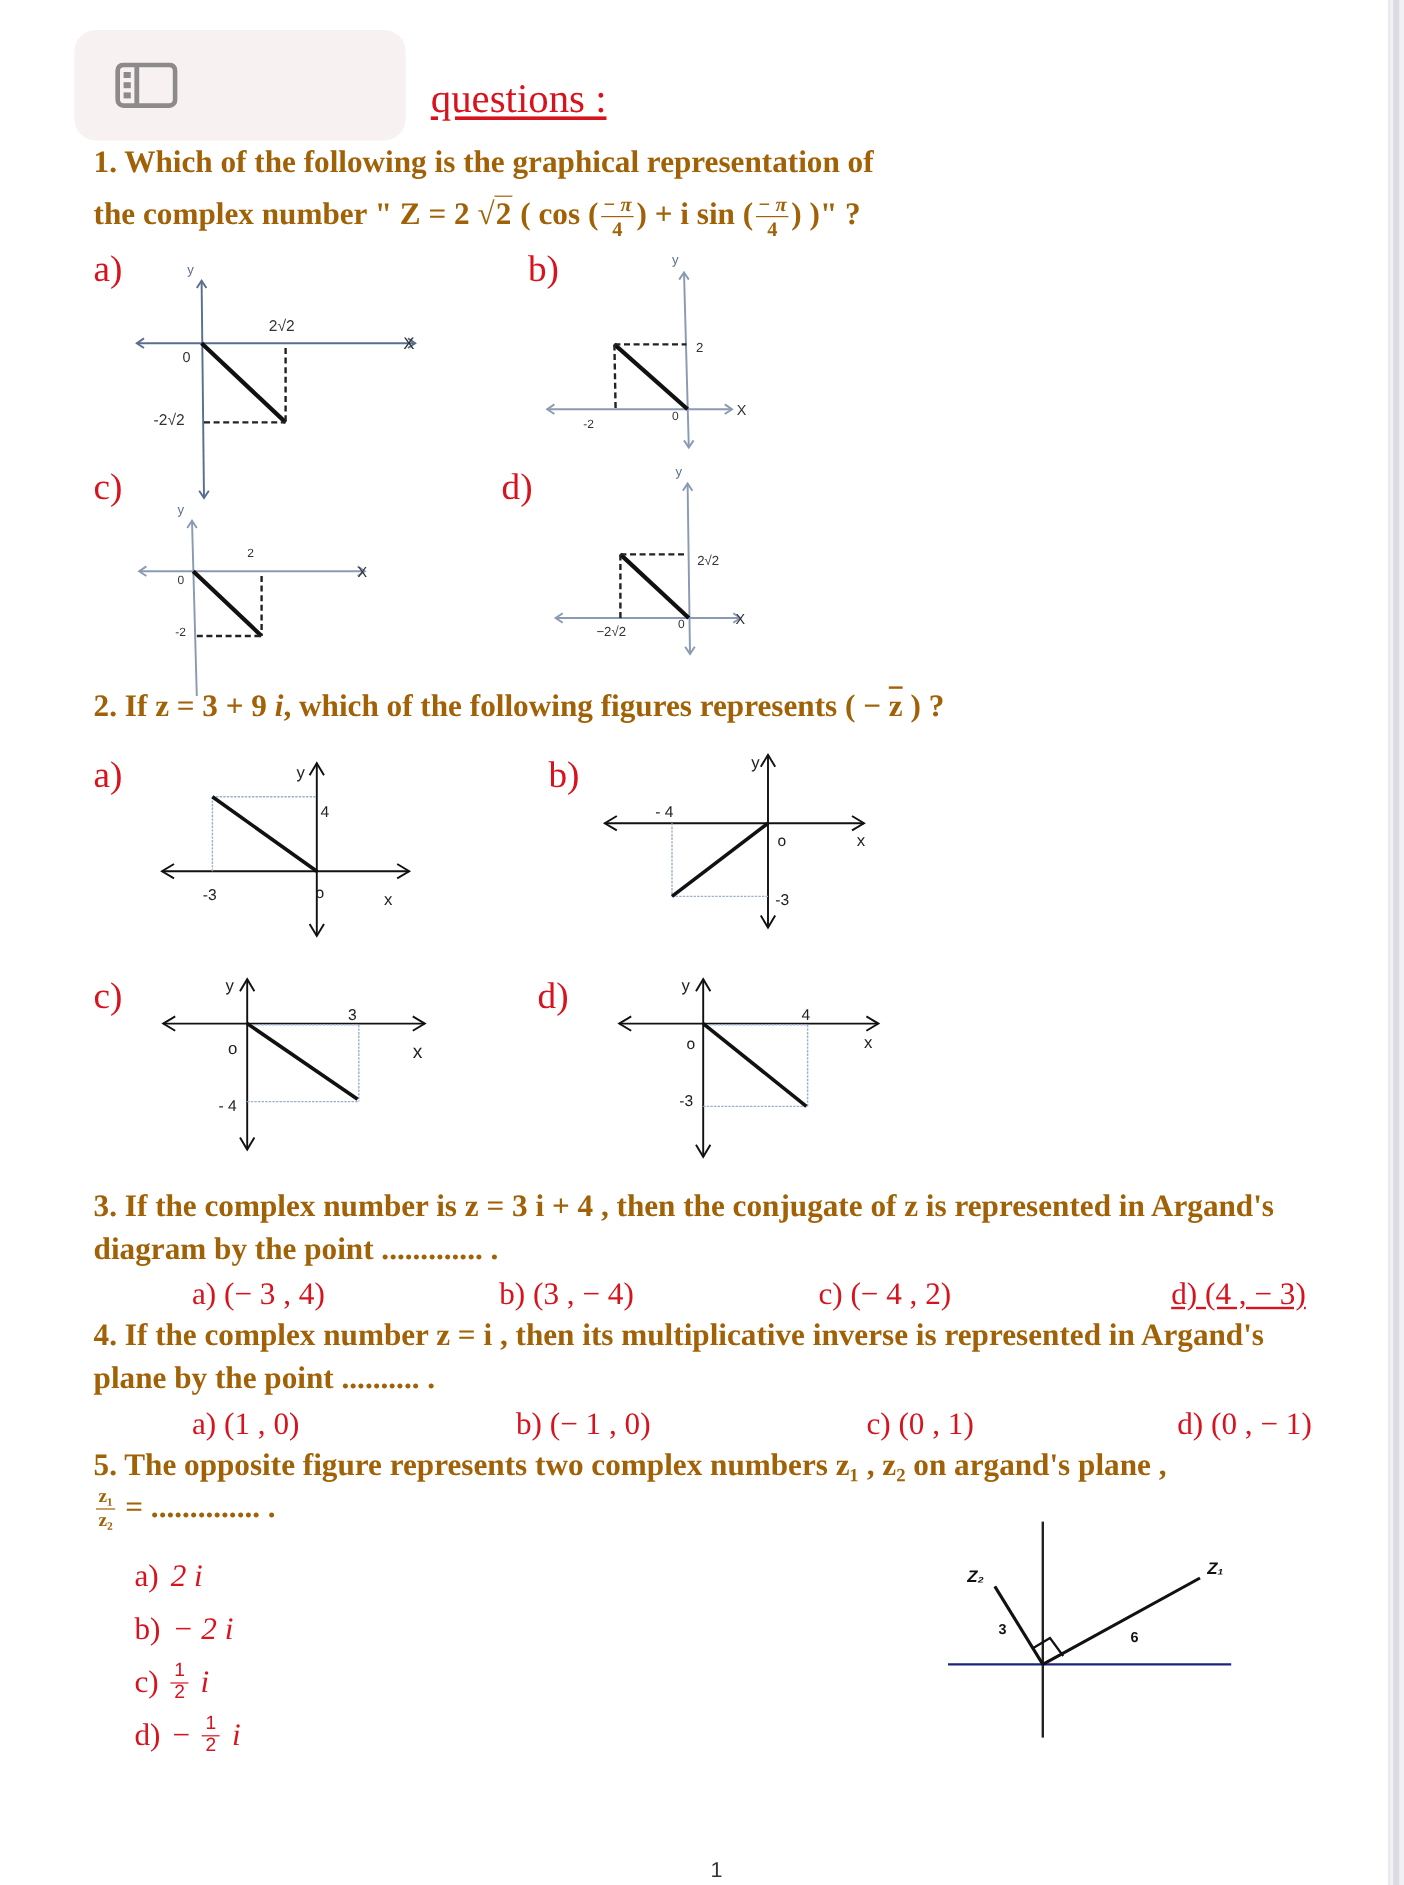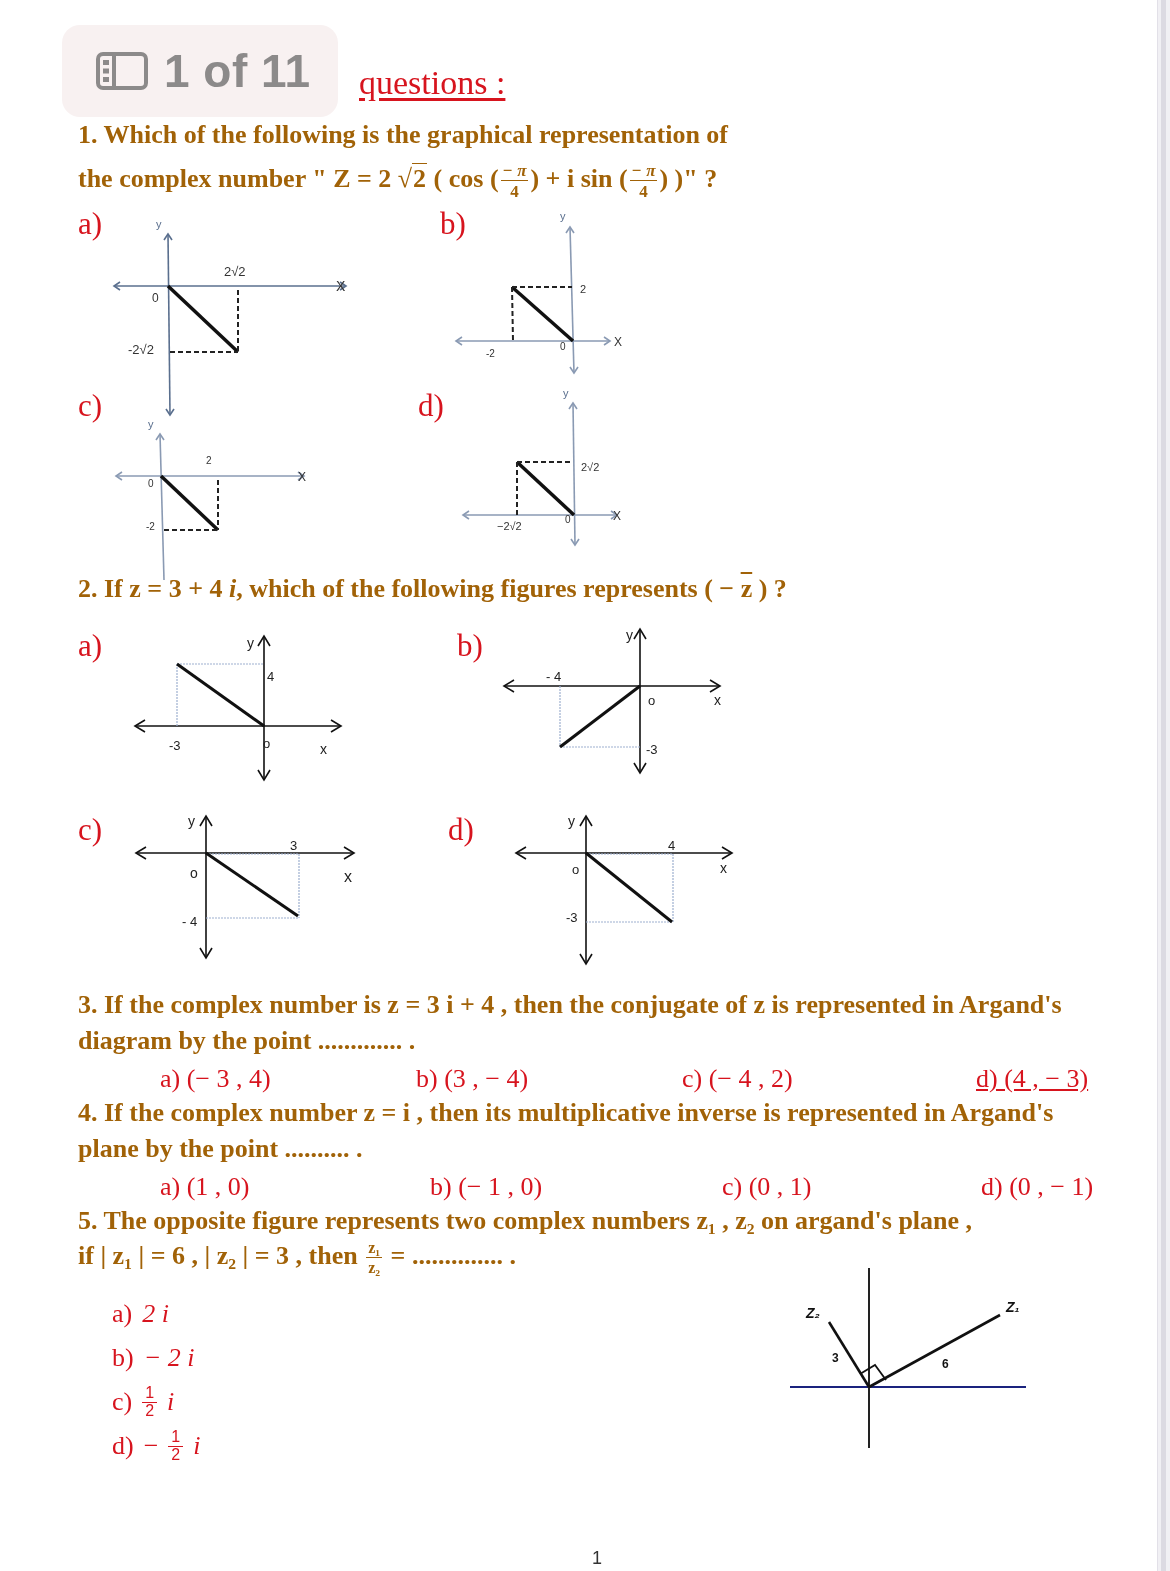--- a/index.html
+++ b/index.html
@@ -37,21 +37,20 @@
   </div>
 
 <div class="page-pill">
   <svg class="pill-icon" viewBox="0 0 52 38">
     <rect x="2" y="2" width="48" height="34" rx="5" fill="none" stroke="#8c8a8a" stroke-width="4"></rect>
     <line x1="18" y1="2" x2="18" y2="36" stroke="#8c8a8a" stroke-width="4"></line>
     <rect x="7" y="8" width="6" height="5" fill="#8c8a8a"></rect>
     <rect x="7" y="16.5" width="6" height="5" fill="#8c8a8a"></rect>
     <rect x="7" y="25" width="6" height="5" fill="#8c8a8a"></rect>
   </svg>
-  <span class="pill-text">1 of 11</span>
 </div>
 
 <div class="heading-red">questions :</div>
 
 <div class="q" style="top:120px;">1. Which of the following is the graphical representation of</div>
 <div class="q" style="top:162px;">
   <span>the complex number " Z = 2 </span><span style="font-weight:normal">√</span><span class="sqrt">2</span><span> ( cos (</span><span class="frac"><span class="num">− π</span><span class="den">4</span></span><span>) + i sin (</span><span class="frac"><span class="num">− π</span><span class="den">4</span></span><span>) )" ?</span>
 </div>
 
 <div class="opt-label" style="left:78px;top:206px;">a)</div>
@@ -136,21 +135,21 @@
       <line x1="62" y1="77" x2="62" y2="130"></line>
     </g>
   <text x="108" y="12" font-size="11" fill="#5a6f8e">y</text>
   <text x="158" y="135" font-size="12" fill="#333">X</text>
   <text x="110" y="138" font-size="10" fill="#333">0</text>
   <text x="42" y="145" font-size="11" fill="#333">−2√2</text>
   <text x="126" y="86" font-size="11" fill="#333">2√2</text>
 </svg>
 
 <div class="q" style="top:574px;">
-  <span>2. If z = 3 + 4 </span><i>i</i><span>, which of the following figures represents ( − </span><span class="bar">z</span><span> ) ?</span>
+  <span>2. If z = 3 + 9 </span><i>i</i><span>, which of the following figures represents ( − </span><span class="bar">z</span><span> ) ?</span>
 </div>
 
 <div class="opt-label" style="left:78px;top:628px;">a)</div>
 <div class="opt-label" style="left:457px;top:628px;">b)</div>
 <div class="opt-label" style="left:78px;top:812px;">c)</div>
 <div class="opt-label" style="left:448px;top:812px;">d)</div>
 
 <svg class="fig" style="left:125px;top:630px;" width="240" height="160">
   <g stroke="#111" stroke-width="1.6" fill="none">
     <line x1="10" y1="96" x2="216" y2="96"></line>
@@ -246,21 +245,20 @@
 
 <div class="q" style="top:1098px;">4. If the complex number z = i , then its multiplicative inverse is represented in Argand's</div>
 <div class="q" style="top:1134px;">plane by the point .......... .</div>
 <div class="opt-row" style="left:112px;top:1172px;">a)  (1 , 0)</div>
 <div class="opt-row" style="left:382px;top:1172px;">b) (− 1 , 0)</div>
 <div class="opt-row" style="left:674px;top:1172px;">c) (0 , 1)</div>
 <div class="opt-row" style="left:933px;top:1172px;">d) (0 , − 1)</div>
 
 <div class="q" style="top:1206px;">5. The opposite figure represents two complex numbers z₁ , z₂ on argand's plane ,</div>
 <div class="q" style="top:1240px;">
-  <span>if | z₁ | = 6 , | z₂ | = 3 , then</span>
   <span class="frac" style="font-size:16px;"><span class="num" style="font-style:normal">z₁</span><span class="den">z₂</span></span>
   <span>= .............. .</span>
 </div>
 
 <div class="q5-opts">
   <div>
       <span>a)</span>
       <span class="math">2 i</span>
     </div>
   <div>

